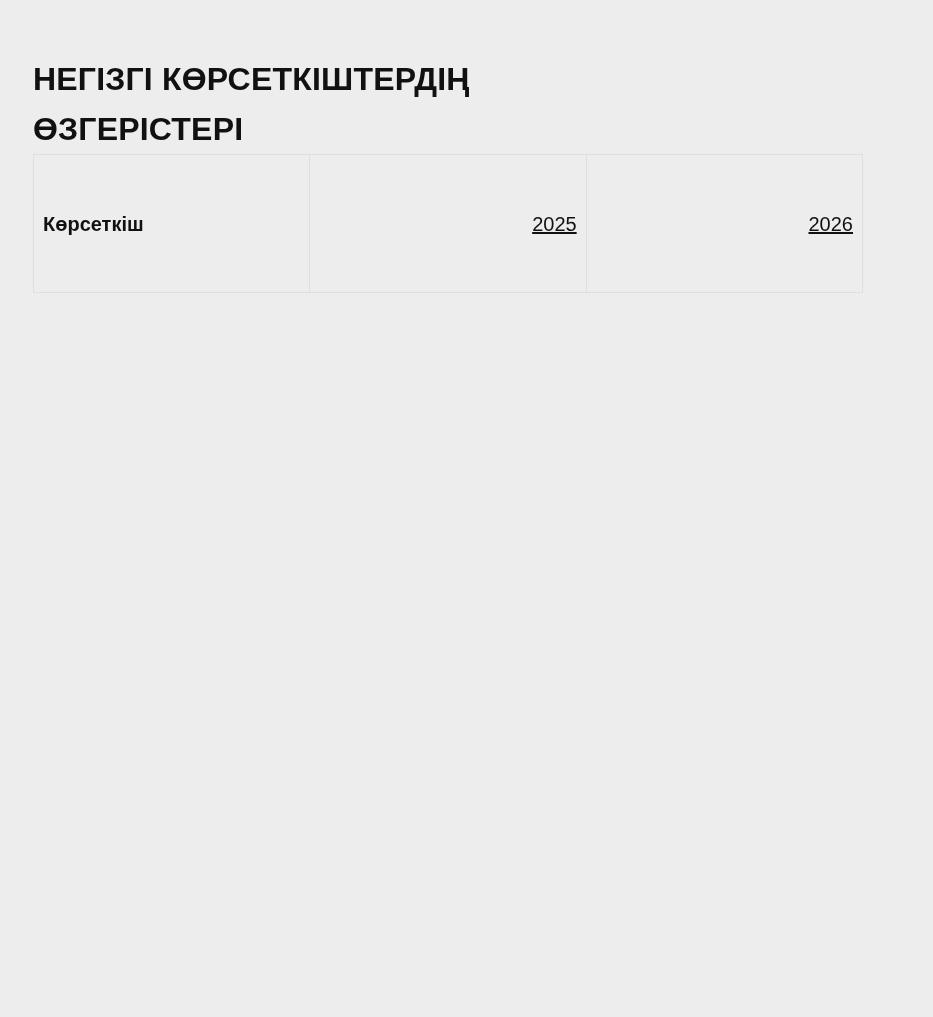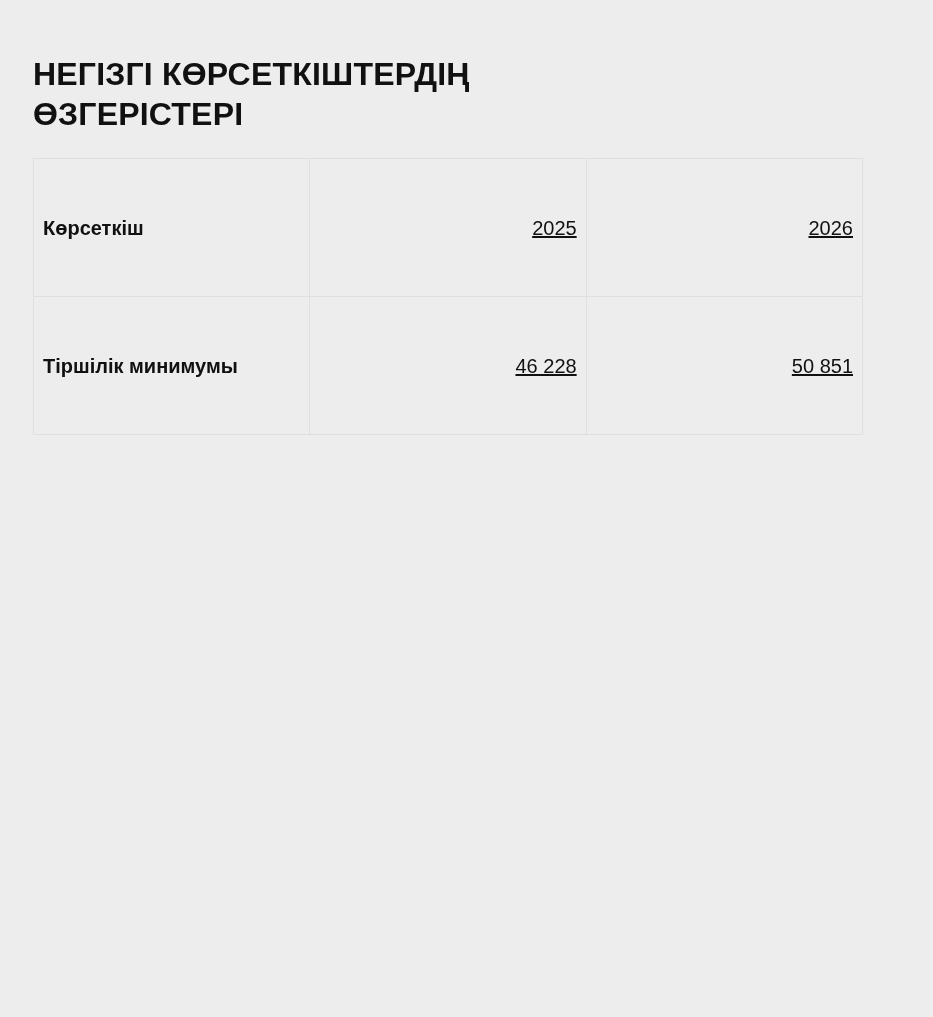--- a/index.html
+++ b/index.html
@@ -17,28 +17,27 @@
     overflow: hidden;
   }
   .page {
     width: 933px;
     height: 1017px;
     padding: 54px 33px 0 33px;
   }
   .page-title {
     font-size: 32px;
     font-weight: 800;
-    line-height: 40px;
+    line-height: 50px;
     letter-spacing: 0.2px;
     text-transform: uppercase;
     max-width: 560px;
     color: var(--text);
   }
   table.indicators {
-    margin-top: 24px;
     width: 830px;
     border-collapse: collapse;
     table-layout: fixed;
   }
   table.indicators th,
   table.indicators td {
     border: 1px solid var(--border);
     height: 138px;
     vertical-align: middle;
     font-size: 20px;
@@ -79,23 +78,16 @@
     <thead>
       <tr>
         <th class="label-cell">
           <span class="label-text">Көрсеткіш</span>
         </th>
         <th class="num-cell">2025</th>
         <th class="num-cell">2026</th>
       </tr>
     </thead>
     <tbody>
-      <tr>
-        <td class="label-cell">
-          <span class="label-text">Тіршілік минимумы</span>
-        </td>
-        <td class="num-cell">46 228</td>
-        <td class="num-cell">50 851</td>
-      </tr>
     </tbody>
   </table>
 
 </div>
 
 </body></html>

